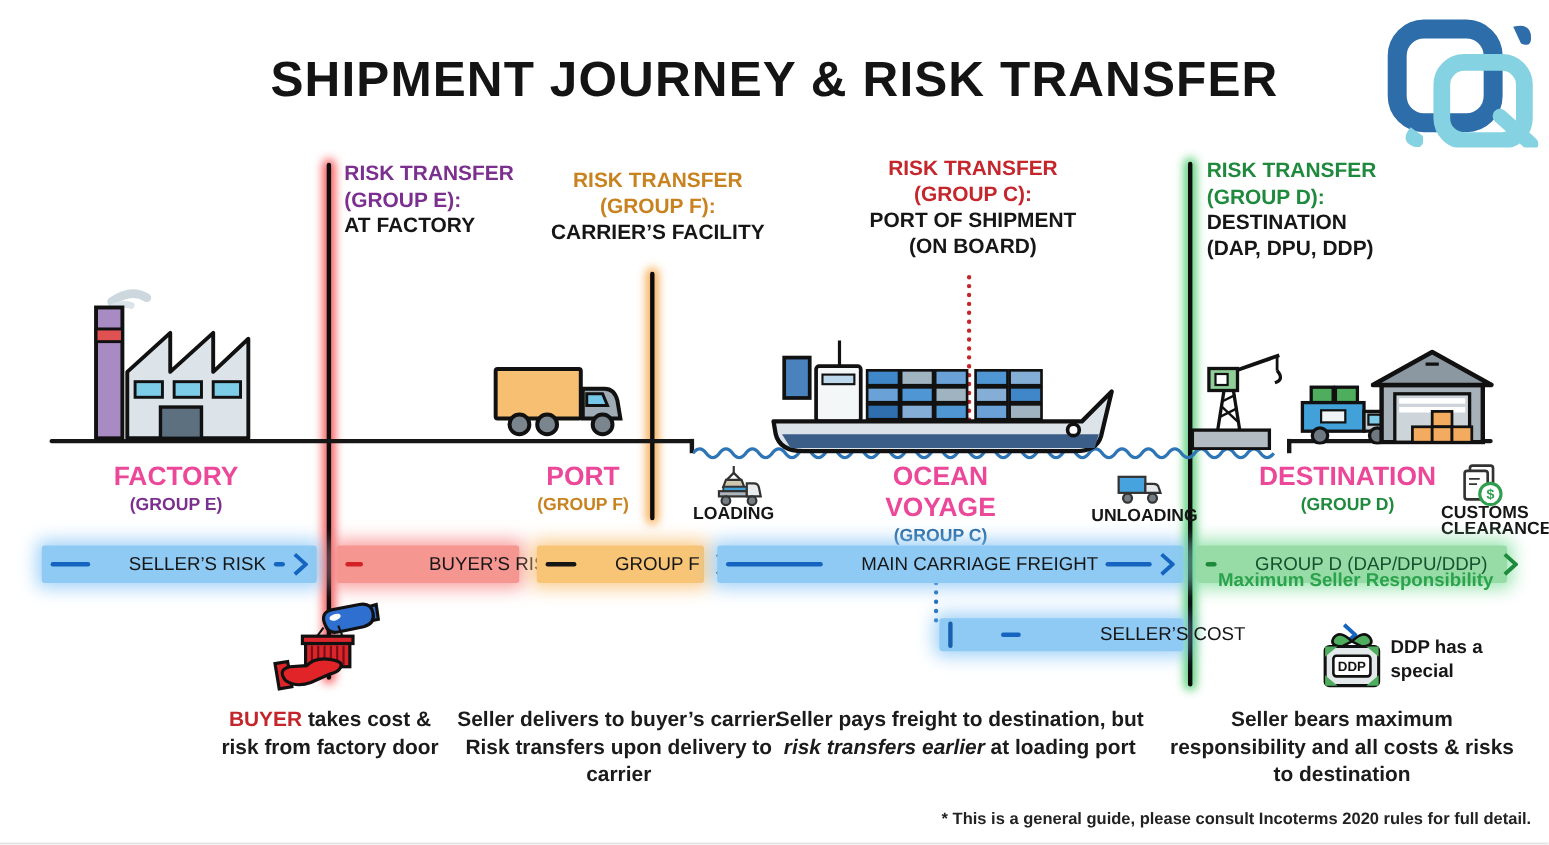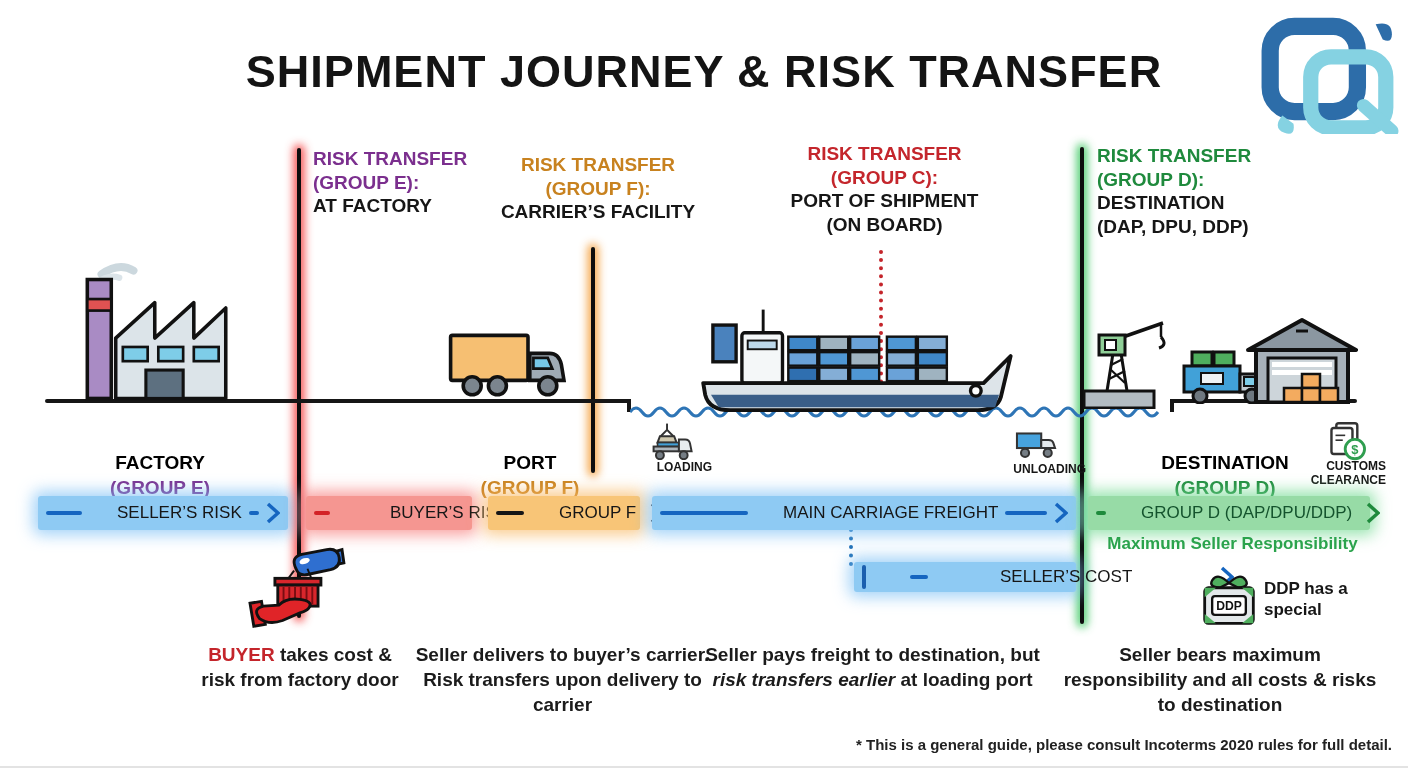--- a/index.html
+++ b/index.html
@@ -22,23 +22,23 @@
   .glow-orange{box-shadow:0 0 9px 3.5px rgba(245,160,60,.9);}
   .glow-green{box-shadow:0 0 9px 3.5px rgba(56,199,94,.85);}
   .vdot{position:absolute;width:0;}
   .vdot-red{border-left:4.5px dotted #c4252b;}
   .vdot-blue{border-left:4.5px dotted #1f6fb5;}
   
   .ground{position:absolute;height:3.5px;background:#161616;border-radius:2px;}
   .gstep{position:absolute;width:3.5px;background:#161616;}
   
   .stage{position:absolute;text-align:center;font-weight:800;}
-  .stage .nm{font-size:19px;color:#000000;margin-top:32px;}
-  .stage .gp{font-size:19px;margin-top:3px;}
-  .microlabel{position:absolute;text-align:right;font-size:12px;font-weight:800;color:#161616;line-height:13.5px;}
+  .stage .nm{font-size:24px;color:#ec4899;}
+  .stage .gp{font-size:16px;margin-top:3px;}
+  .microlabel{position:absolute;text-align:left;font-size:16px;font-weight:800;color:#161616;line-height:13.5px;}
   
   .bar{position:absolute;height:34px;border-radius:3px;display:flex;align-items:center;
        gap:7px;padding:0 8px;box-sizing:border-box;}
   .bar-blue{background:#8ecaf3;box-shadow:0 0 15px 5px rgba(125,192,245,.7);color:#1565c0;}
   .bar-red{background:#f59691;box-shadow:0 0 15px 5px rgba(246,120,118,.7);color:#d32226;gap:32px;}
   .bar-orange{background:#f8c577;box-shadow:0 0 15px 5px rgba(248,187,105,.75);color:#161616;}
   .bar-green{background:#97dba6;box-shadow:0 0 15px 5px rgba(118,219,148,.75);color:#1e8a3c;}
   .bar-label{font-size:17px;font-weight:400;color:#161616;white-space:nowrap;margin-left:28px;}
   .bar-green .bar-label{color:#14532d;}
   .bline{height:4px;border-radius:2px;background:currentColor;}
@@ -214,20 +214,24 @@
   </div>
 
   <div class="stage" style="left:75px;top:420px;width:170px;">
     <div class="nm">FACTORY</div>
     <div class="gp c-purple">(GROUP E)</div>
   </div>
   <div class="stage" style="left:445px;top:420px;width:170px;">
     <div class="nm">PORT</div>
     <div class="gp c-orange">(GROUP F)</div>
   </div>
+  <div class="stage" style="left:760px;top:420px;width:190px;">
+    <div class="nm">OCEAN VOYAGE</div>
+    <div class="gp c-blue">(GROUP C)</div>
+  </div>
   <div class="stage" style="left:1130px;top:420px;width:190px;">
     <div class="nm">DESTINATION</div>
     <div class="gp c-green">(GROUP D)</div>
   </div>
 
   <div class="abs" style="left:645px;top:422px;">
     <svg width="52" height="38" viewBox="0 0 64 48">
       <line x1="27" y1="2" x2="27" y2="10" stroke="#333" stroke-width="2.5"></line>
       <path d="M19,18 L27,10 L35,18" fill="none" stroke="#333" stroke-width="2.5"></path>
       <path d="M18,18 h18 l3,8 h-24 z" fill="#cfc8ae" stroke="#333" stroke-width="2.5"></path>
@@ -309,21 +313,21 @@
   <div class="bar bar-blue" style="left:854px;top:562px;width:222px;height:30px;gap:44px;">
     <span class="tickbar"></span>
     <span class="bline lead" style="width:18px;"></span>
     <span class="bar-label">SELLER’S COST</span>
     <span class="bline tail"></span>
     <svg class="chev" width="14" height="22" viewBox="0 0 14 22">
         <path d="M2,2 L12,11 L2,20" fill="none" stroke="currentColor" stroke-width="3.5"></path>
       </svg>
   </div>
 
-  <div class="maxresp" style="left:1090px;top:534px;width:285px;">Maximum Seller Responsibility</div>
+  <div class="maxresp" style="left:1090px;top:518px;width:285px;">Maximum Seller Responsibility</div>
 
   <div class="abs" style="left:246px;top:540px;">
     <svg width="100" height="92" viewBox="0 0 104 96">
       <polygon points="86,14 100,10 102,24 88,27" fill="#2f6fd0" stroke="#111" stroke-width="3"></polygon>
       <path d="M52,30 q-6,-12 6,-15 l26,-5 q11,-2 13,8 q2,10 -9,13 l-24,5 q-9,2 -12,-6 z" fill="#2f6fd0" stroke="#111" stroke-width="3"></path>
       <ellipse cx="61" cy="22" rx="5.5" ry="3" fill="#fff" transform="rotate(-18 61 22)"></ellipse>
       <line x1="50" y1="32" x2="44" y2="40" stroke="#111" stroke-width="2"></line>
       <line x1="64" y1="30" x2="68" y2="40" stroke="#111" stroke-width="2"></line>
       <rect x="30" y="40" width="48" height="7" fill="#d8262c" stroke="#111" stroke-width="3"></rect>
       <rect x="33" y="47" width="42" height="22" fill="#d8262c" stroke="#111" stroke-width="3"></rect>

